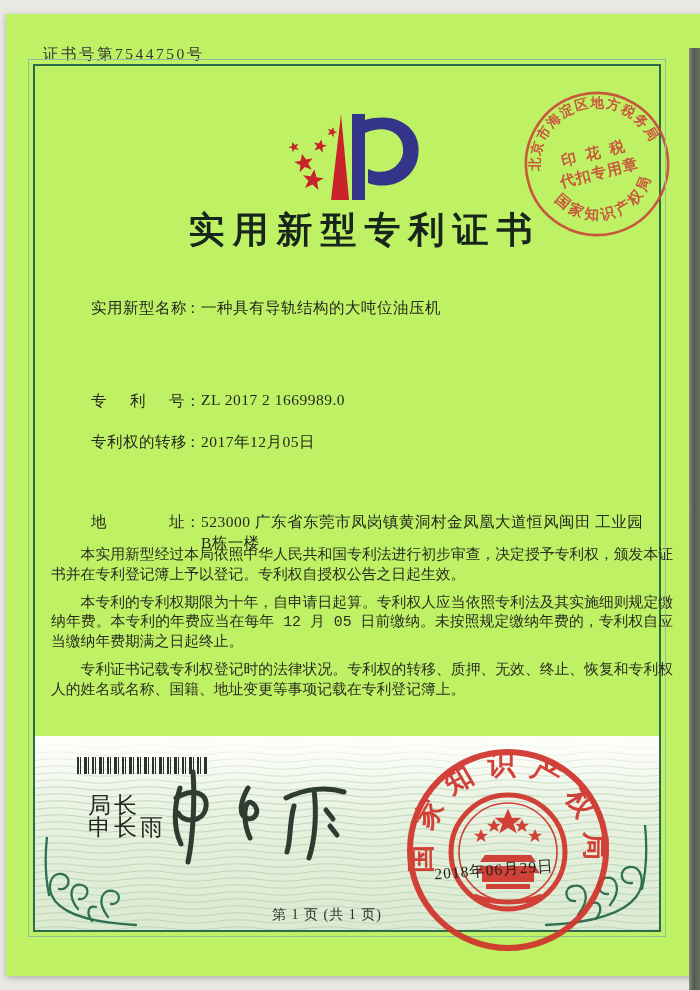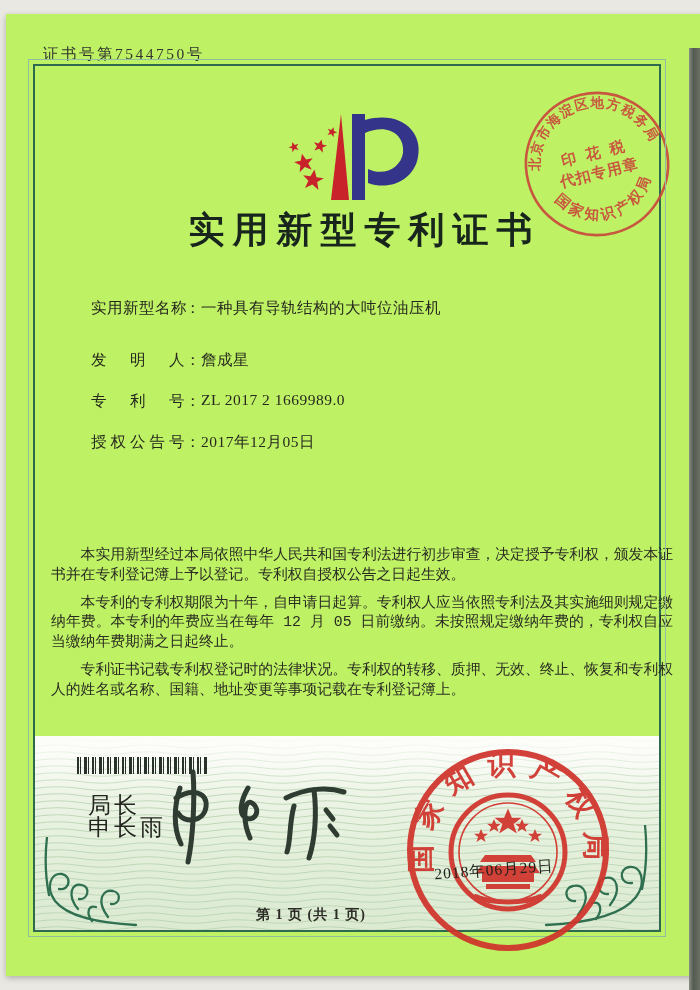--- a/index.html
+++ b/index.html
@@ -77,23 +77,22 @@
   .director-title{top:776px;}
   .director-name{top:798px;}
   .signature{position:absolute;left:140px;top:748px;}
   .grant-seal{position:absolute;left:398px;top:732px;opacity:.93;}
   .seal-date{
     position:absolute;left:402px;top:846px;width:172px;text-align:center;
     font-size:15.5px;color:#1d1f1a;letter-spacing:1px;transform:rotate(-4deg);
     white-space:nowrap;
   }
   .page-footer{
-    position:absolute;left:250px;top:892px;font-size:14px;color:#2c2e26;
+    position:absolute;left:266px;top:892px;font-size:14px;color:#2c2e26;
     letter-spacing:1px;
-    font-weight:bold;
   }
   svg text{font-family:"Liberation Serif","DejaVu Serif",serif;}
 </style>
 </head>
 <body>
 
 <div class="page">
 
   <div class="frame"></div>
 
@@ -133,28 +132,28 @@
       <path id="taxTop" d="M21,90 A58,58 0 1 1 135,90" fill="none"></path>
       <path id="taxBottom" d="M26,98 A56,56 0 0 0 130,98" fill="none"></path>
     </defs>
   </svg>
 
   <div class="title">实用新型专利证书</div>
 
   <div class="fieldrow" style="top:284px">
     <span class="lbl">实用新型名称</span><span class="colon">：</span><span class="val">一种具有导轨结构的大吨位油压机</span>
   </div>
-  <div class="fieldrow" style="top:336px">
-    <span class="lbl">发明人</span><span class="colon">：</span><span class="val">詹成星</span>
-  </div>
   <div class="fieldrow" style="top:377px">
     <span class="lbl">专利号</span><span class="colon">：</span><span class="val">ZL 2017 2 1669989.0</span>
   </div>
   <div class="fieldrow" style="top:418px">
-    <span class="lbl">授权公告号</span><span class="colon">：</span><span class="val">2017年12月05日</span>
+    <span class="lbl">专利权的转移</span><span class="colon">：</span><span class="val">2017年12月05日</span>
+  </div>
+  <div class="fieldrow" style="top:498px">
+    <span class="lbl">地址</span><span class="colon">：</span><span class="val wrap">523000 广东省东莞市凤岗镇黄洞村金凤凰大道恒风闽田 工业园B栋一楼</span>
   </div>
 
   <div class="body-text">
     <p>本实用新型经过本局依照中华人民共和国专利法进行初步审查，决定授予专利权，颁发本证书并在专利登记簿上予以登记。专利权自授权公告之日起生效。</p>
     <p>本专利的专利权期限为十年，自申请日起算。专利权人应当依照专利法及其实施细则规定缴纳年费。本专利的年费应当在每年 12 月 05 日前缴纳。未按照规定缴纳年费的，专利权自应当缴纳年费期满之日起终止。</p>
     <p>专利证书记载专利权登记时的法律状况。专利权的转移、质押、无效、终止、恢复和专利权人的姓名或名称、国籍、地址变更等事项记载在专利登记簿上。</p>
   </div>
 
   <div class="frame" style="border-color:transparent;">
     <div class="deco">

